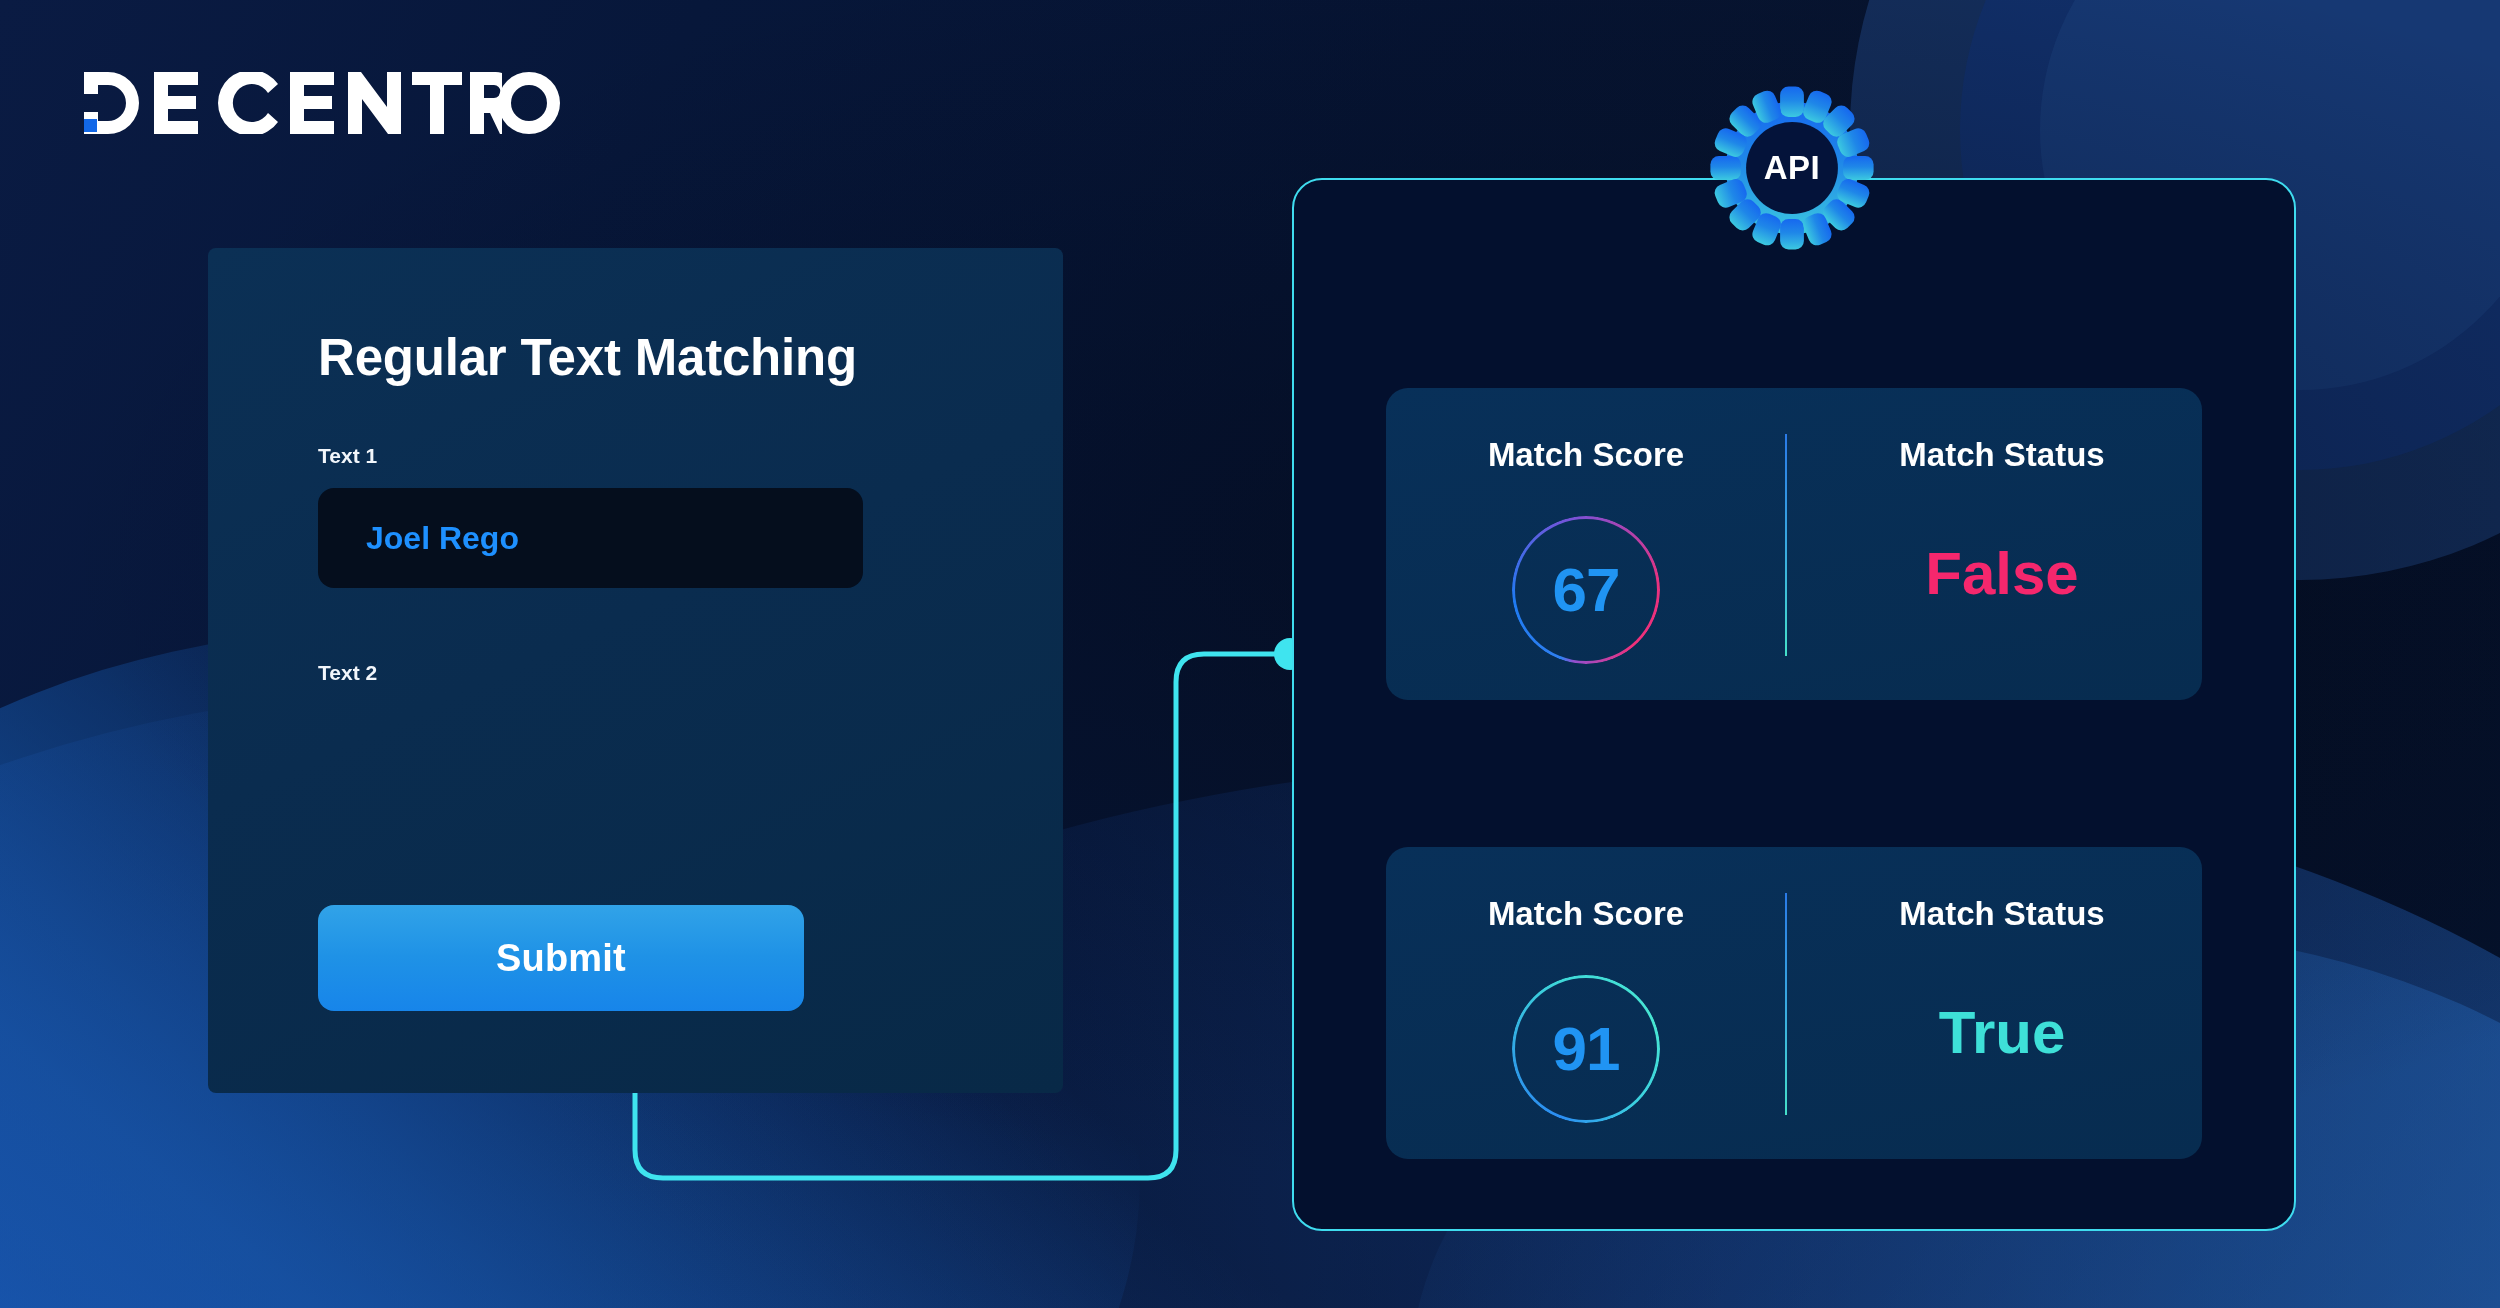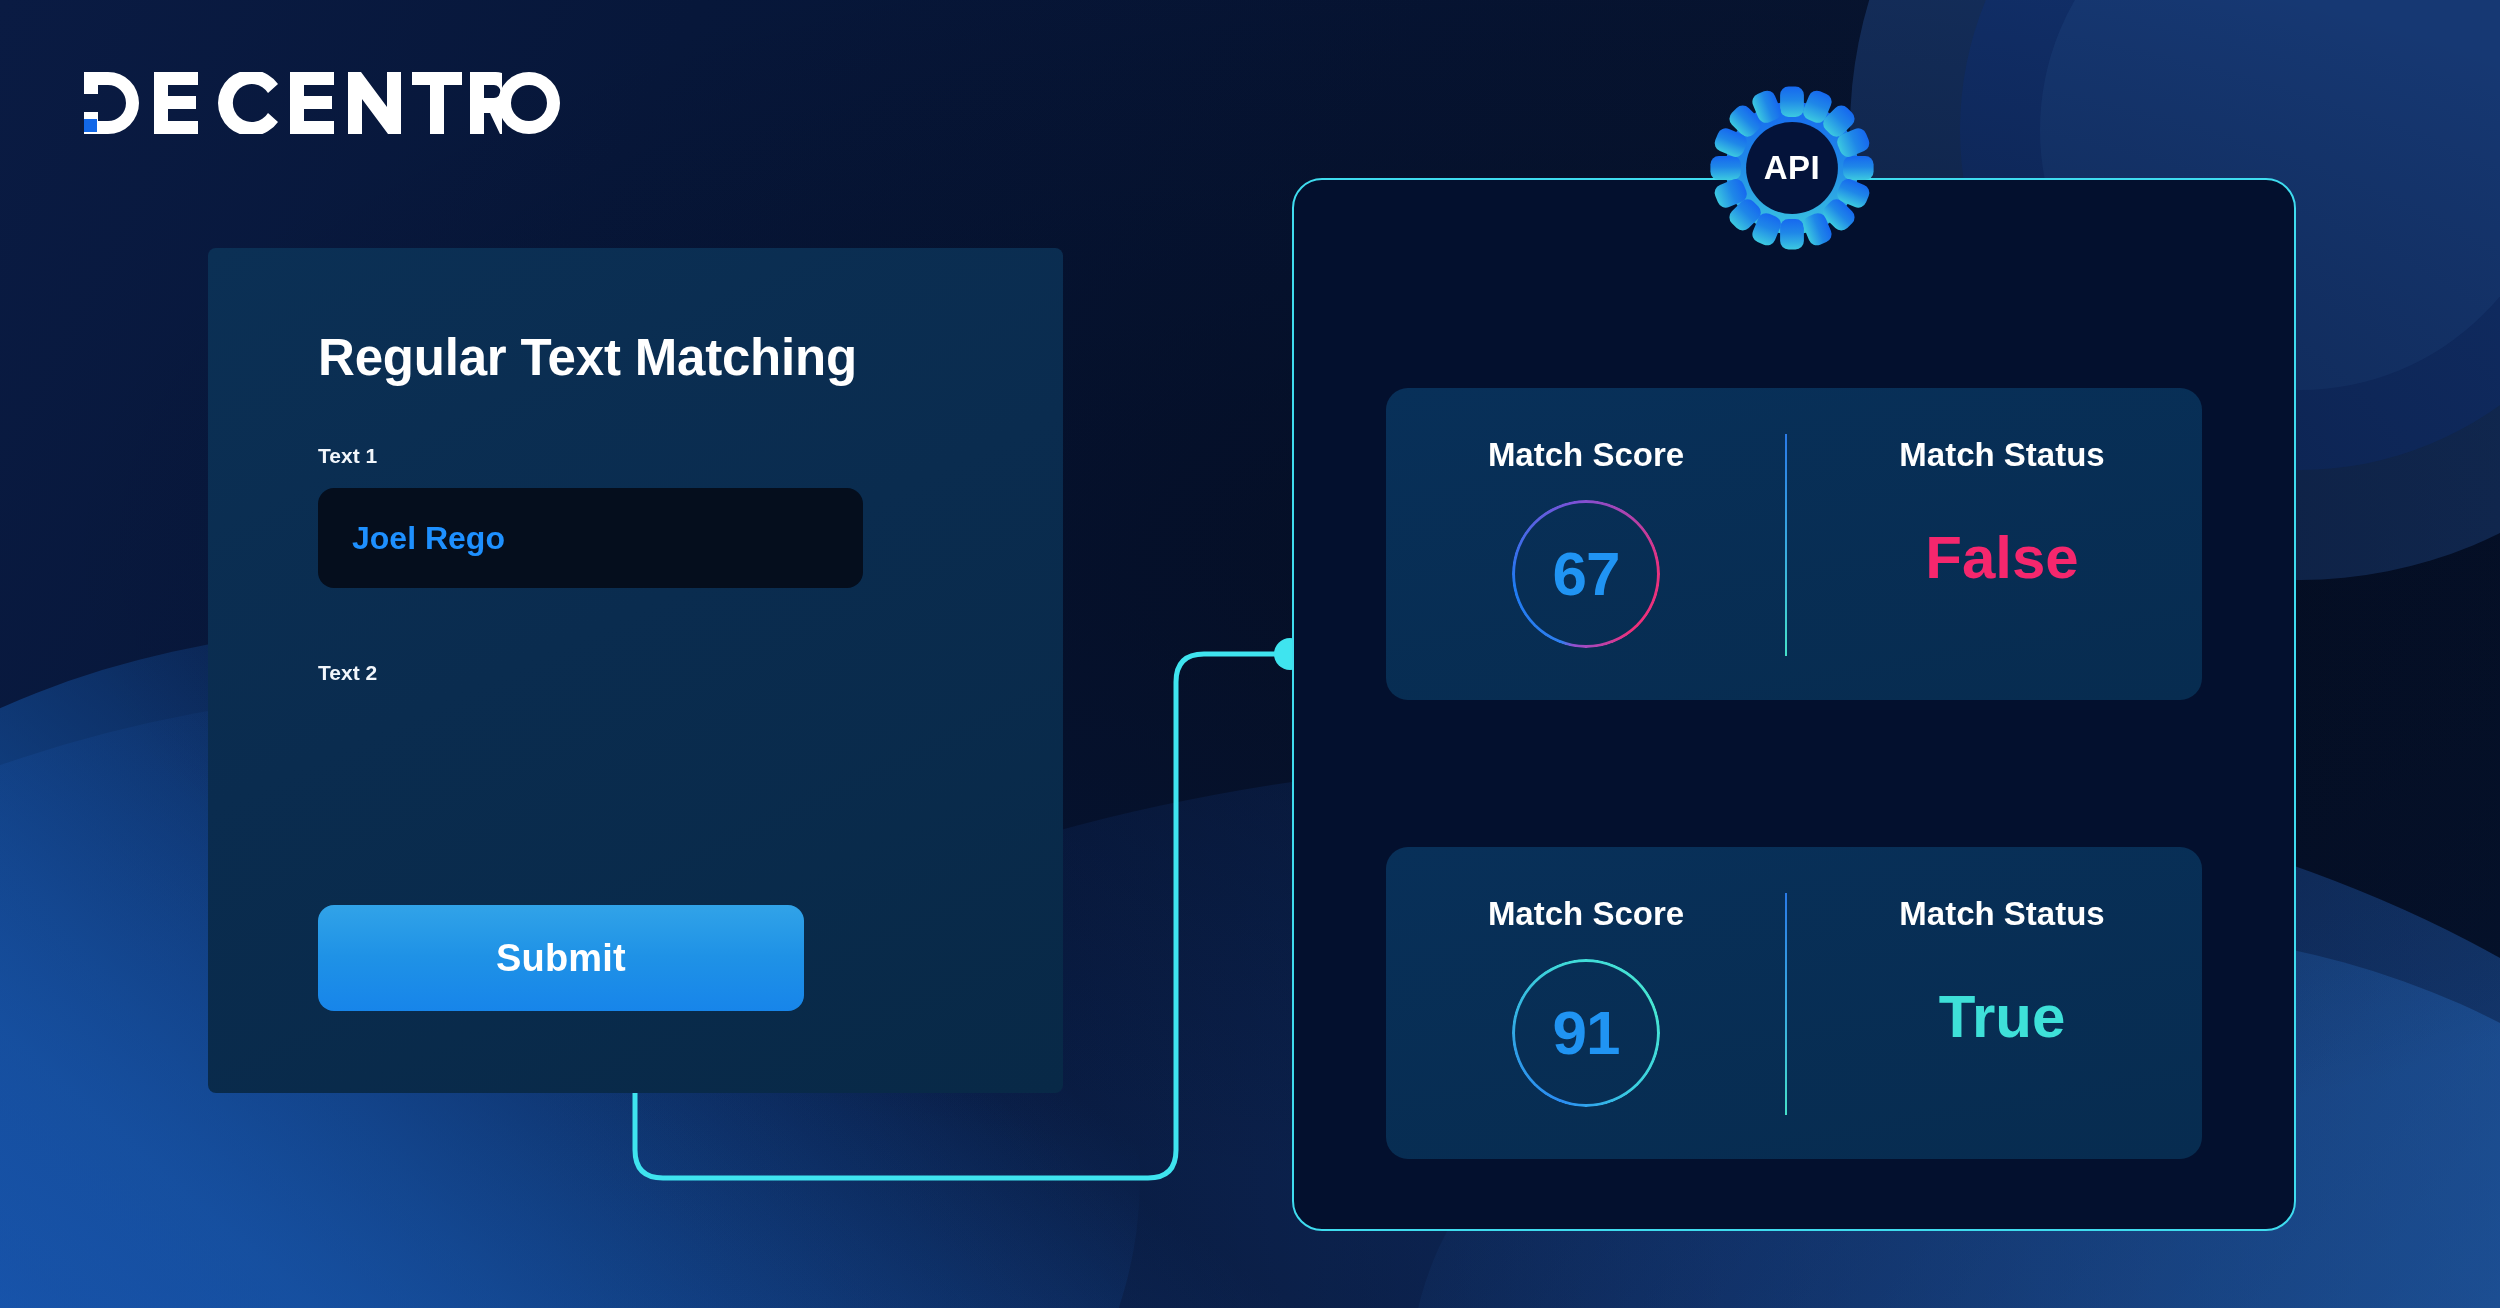--- a/index.html
+++ b/index.html
@@ -122,21 +122,21 @@
   .label-2 { top: 413px; }
 
   .input-box {
     position: absolute;
     left: 110px;
     width: 545px; height: 100px;
     border-radius: 16px;
     background: #050e1d;
     display: flex;
     align-items: center;
-    padding-left: 34px;
+    padding-left: 48px;
     border: none;
     outline: none;
     font-family: "Liberation Sans", sans-serif;
     font-size: 32px;
     font-weight: 600;
     color: #1e90ff;
   }
   .input-1 { top: 240px; }
   .input-2 { top: 458px; }
 
@@ -206,20 +206,21 @@
   }
   .card-textual  { top: 388px; }
   .card-phonetic { top: 847px; }
 
   .cell {
     position: absolute;
     top: 0; height: 100%;
     display: flex;
     flex-direction: column;
     align-items: center;
+    gap: 16px;
   }
   .cell-score  { left: 0;     width: 400px; }
   .cell-status { left: 416px; width: 400px; }
 
   .cell-title {
     margin-top: 48px;
     font-size: 33px;
     font-weight: 600;
     color: #ffffff;
     white-space: nowrap;

